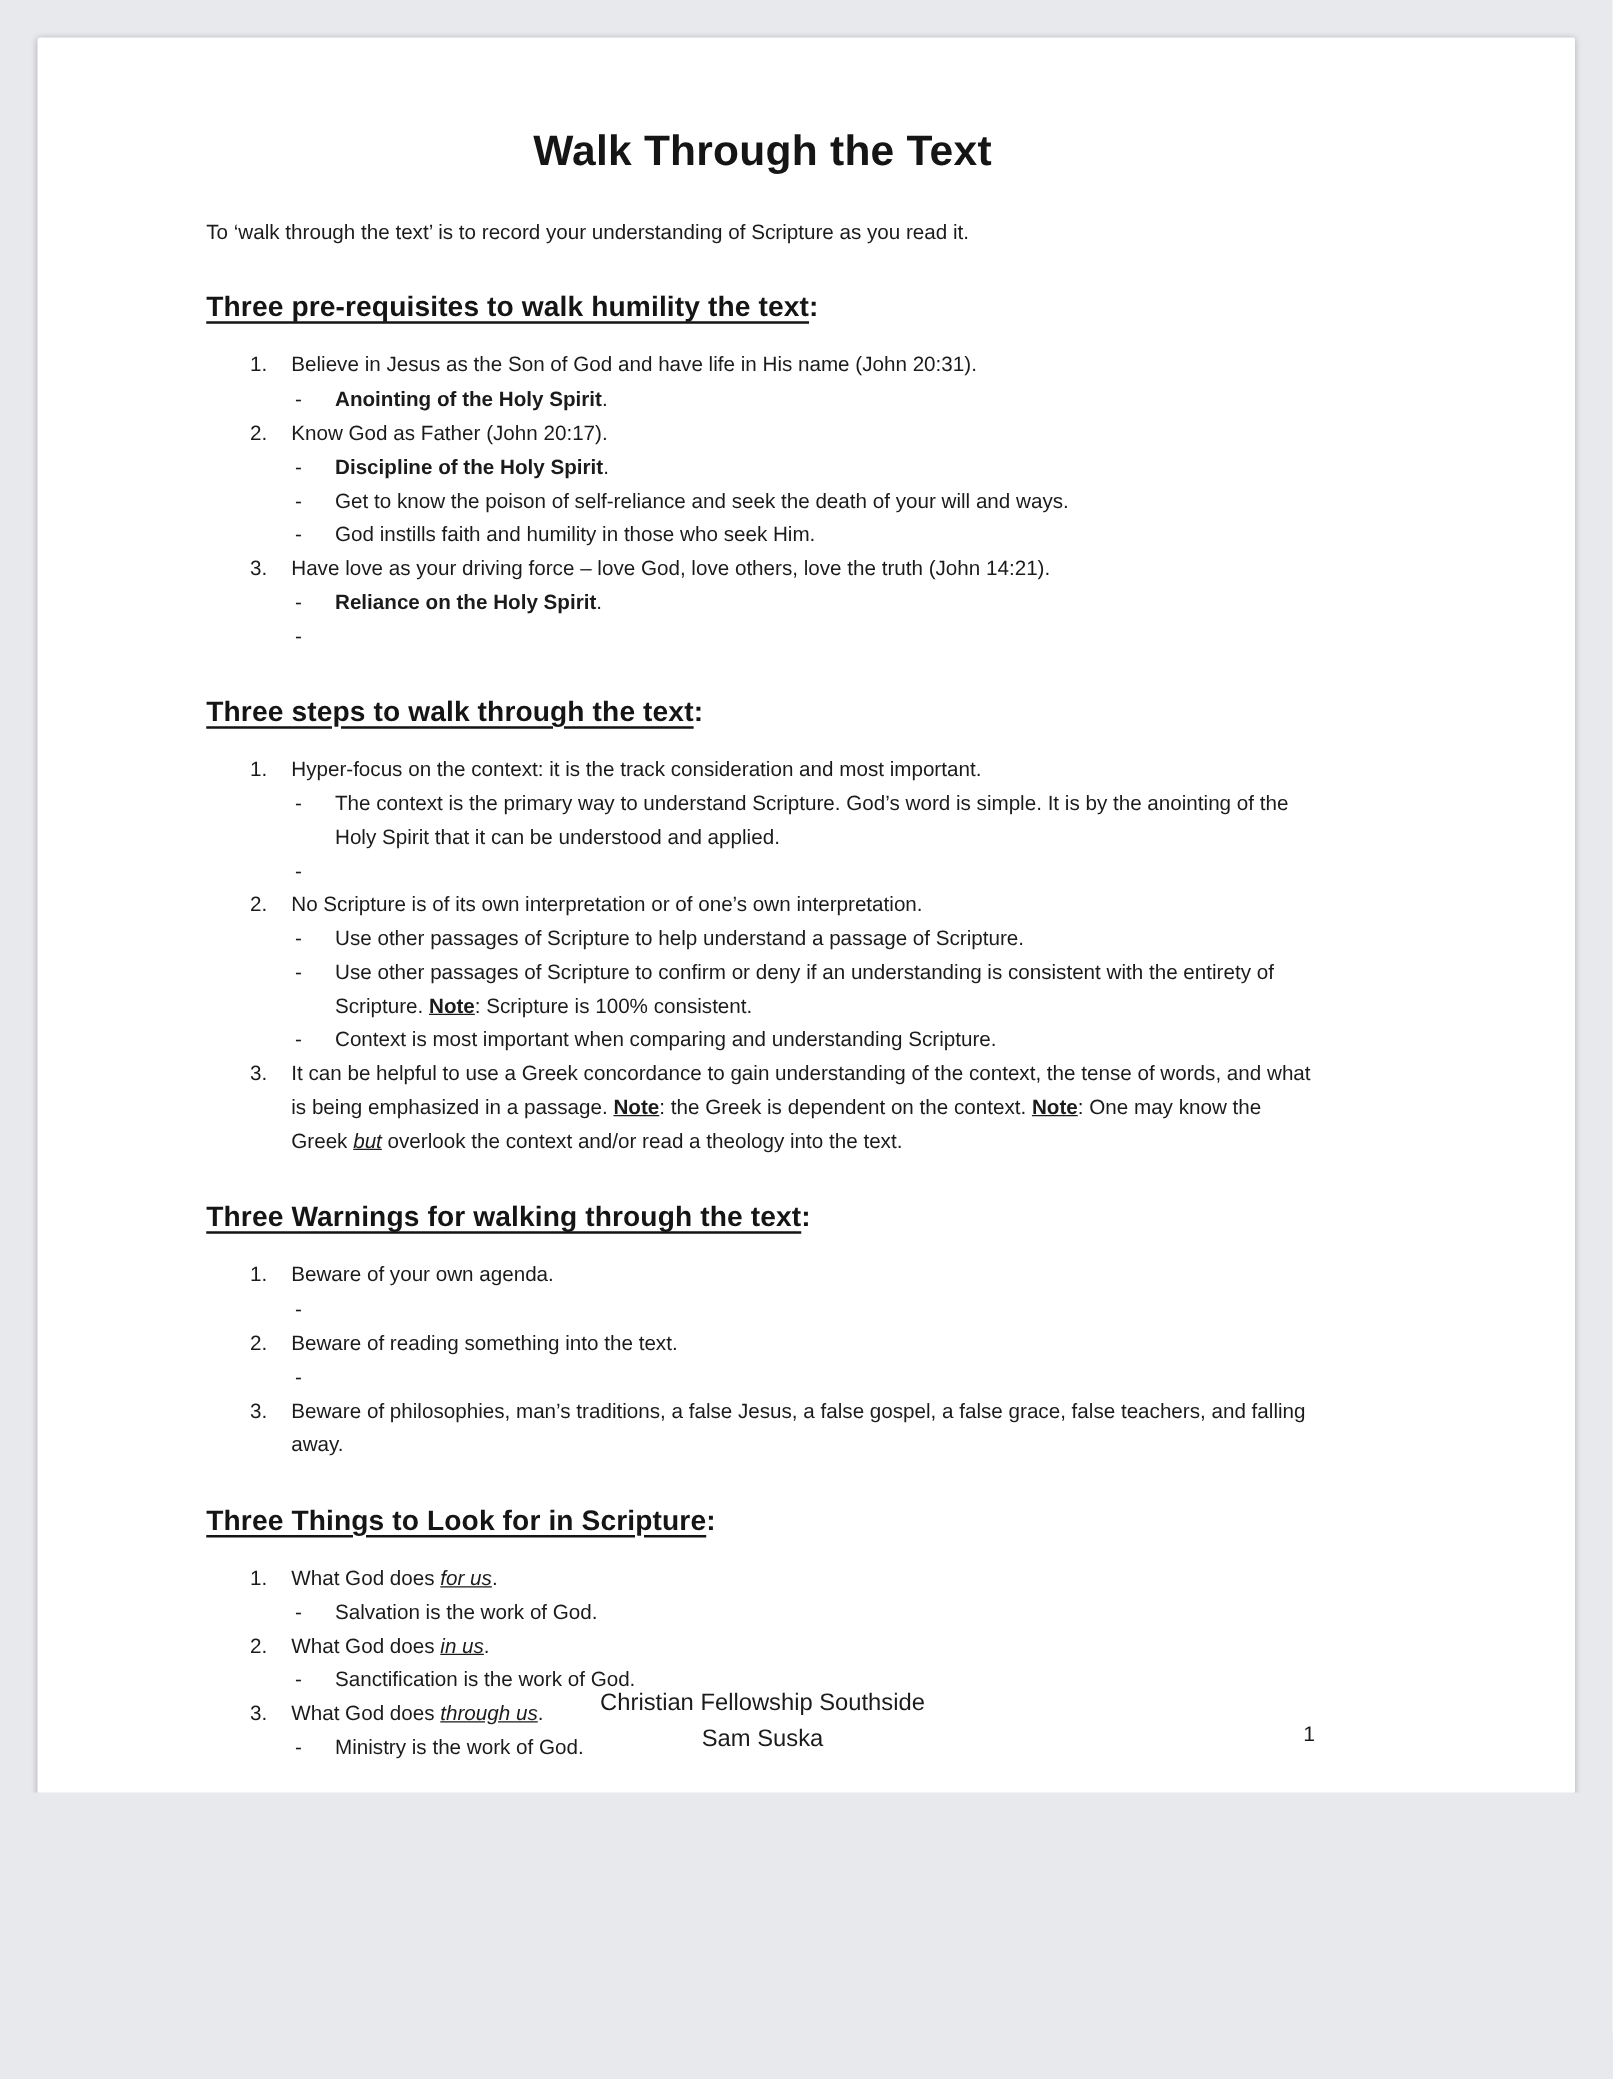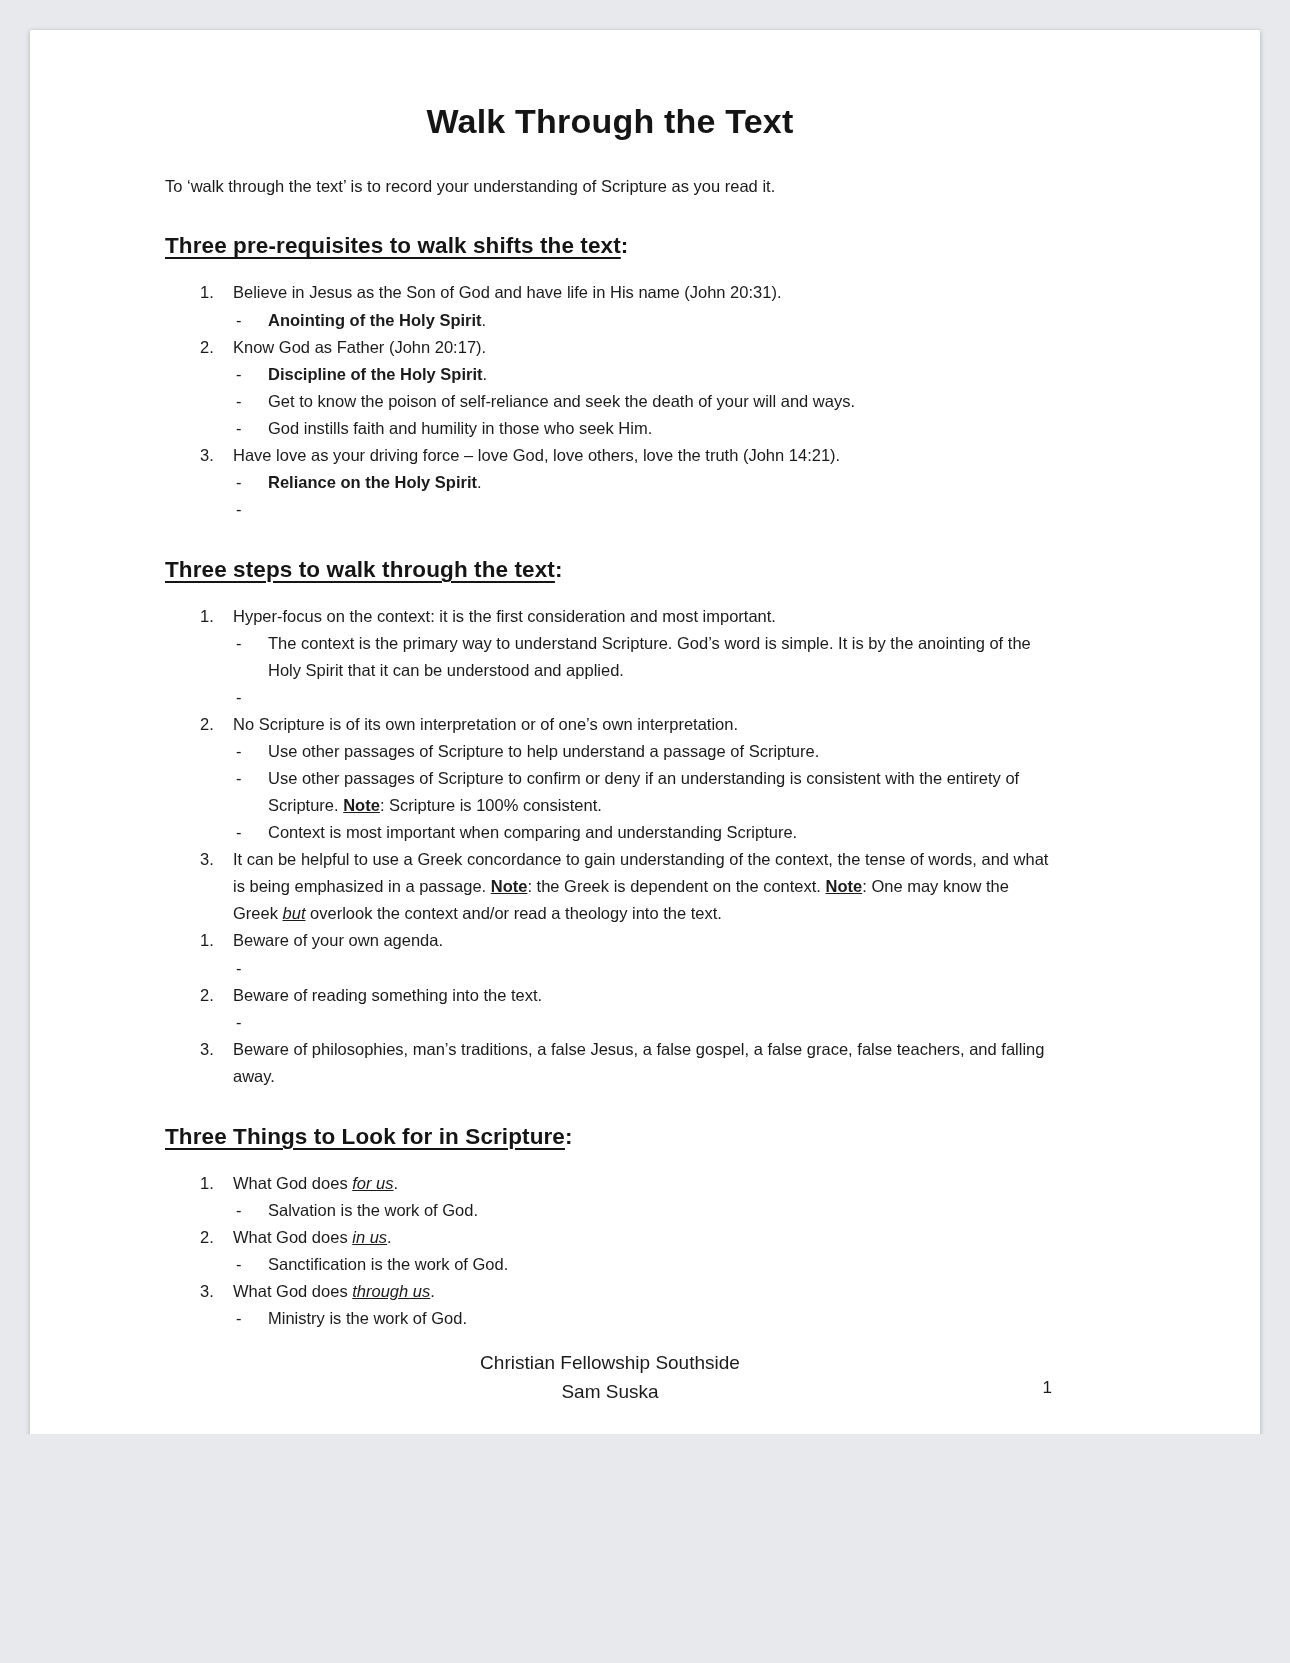--- a/index.html
+++ b/index.html
@@ -89,21 +89,21 @@
 </head>
 <body>
 
 <div class="canvas">
   <div class="page">
     <h1>Walk Through the Text</h1>
     <p class="intro">To ‘walk through the text’ is to record your understanding of Scripture as you read it.</p>
 
     <div>
         <section>
-          <h2><span class="hu">Three pre-requisites to walk shifts the text</span><span>:</span></h2>
+          <h2><span class="hu">Three pre-requisites to walk humility the text</span><span>:</span></h2>
           <div class="list">
             <div class="row l1">
               <span class="marker">1.</span>
               <span class="txt"><span>Believe in Jesus as the Son of God and have life in His name (John 20:31).</span></span>
             </div>
             <div class="row l2">
               <span class="marker">-</span>
               <span class="txt"><span class="b">Anointing of the Holy Spirit</span><span>.</span></span>
             </div>
             <div class="row l1">
@@ -133,21 +133,21 @@
             <div class="row l2">
               <span class="marker">-</span>
             </div>
           </div>
         </section>
         <section>
           <h2><span class="hu">Three steps to walk through the text</span><span>:</span></h2>
           <div class="list">
             <div class="row l1">
               <span class="marker">1.</span>
-              <span class="txt"><span>Hyper-focus on the context: it is the first consideration and most important.</span></span>
+              <span class="txt"><span>Hyper-focus on the context: it is the track consideration and most important.</span></span>
             </div>
             <div class="row l2">
               <span class="marker">-</span>
               <span class="txt"><span>The context is the primary way to understand Scripture. God’s word is simple. It is by the anointing of the Holy Spirit that it can be understood and applied.</span></span>
             </div>
             <div class="row l2">
               <span class="marker">-</span>
             </div>
             <div class="row l1">
               <span class="marker">2.</span>
@@ -165,20 +165,21 @@
               <span class="marker">-</span>
               <span class="txt"><span>Context is most important when comparing and understanding Scripture.</span></span>
             </div>
             <div class="row l1">
               <span class="marker">3.</span>
               <span class="txt"><span>It can be helpful to use a Greek concordance to gain understanding of the context, the tense of words, and what is being emphasized in a passage. </span><span class="b u">Note</span><span>: the Greek is dependent on the context. </span><span class="b u">Note</span><span>: One may know the Greek </span><span class="i">but</span><span> overlook the context and/or read a theology into the text.</span></span>
             </div>
           </div>
         </section>
         <section>
+          <h2><span class="hu">Three Warnings for walking through the text</span><span>:</span></h2>
           <div class="list">
             <div class="row l1">
               <span class="marker">1.</span>
               <span class="txt"><span>Beware of your own agenda.</span></span>
             </div>
             <div class="row l2">
               <span class="marker">-</span>
             </div>
             <div class="row l1">
               <span class="marker">2.</span>

